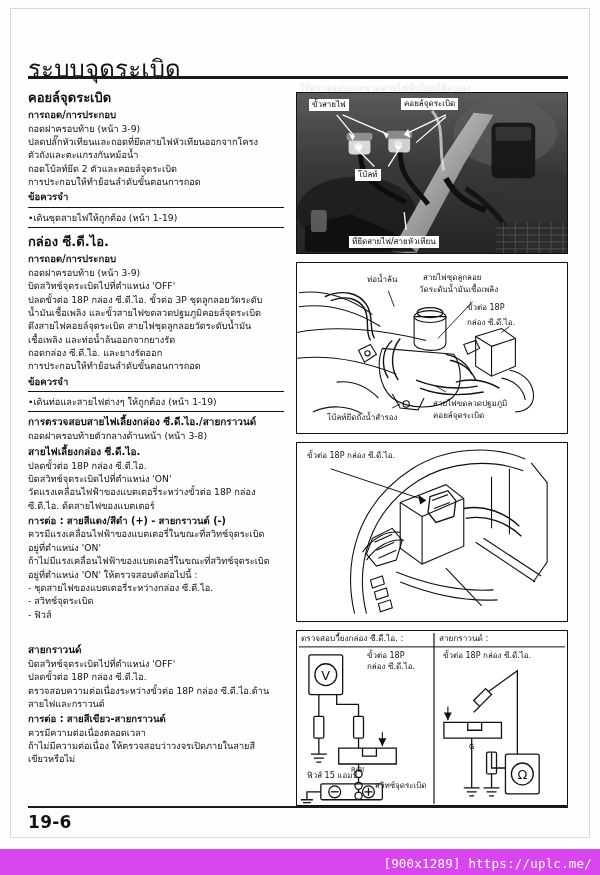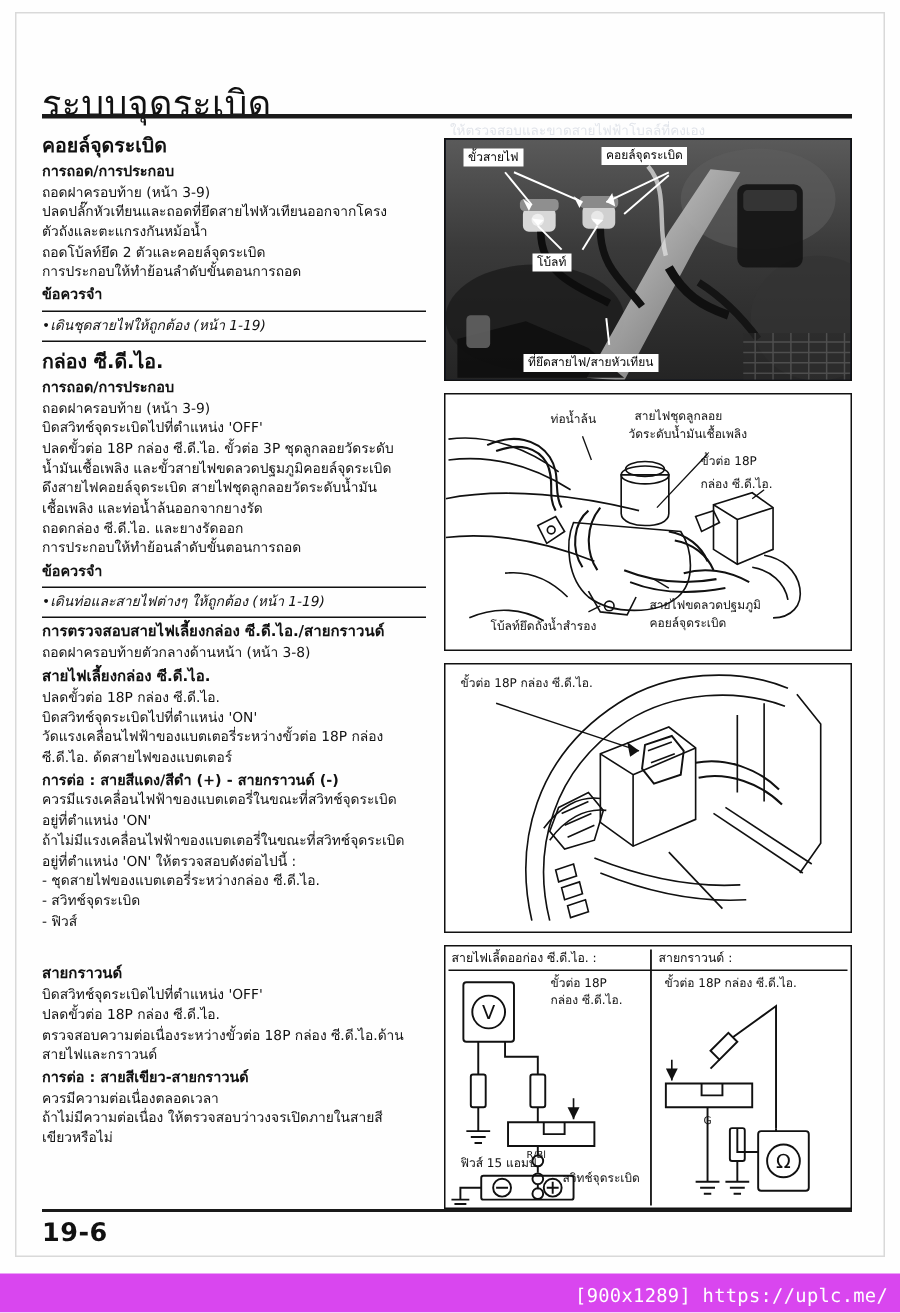--- a/index.html
+++ b/index.html
@@ -32,29 +32,29 @@
     font-size:9.2px;line-height:1.42;
   }
   .sec-head{
     font-size:13px;font-weight:bold;margin:6px 0 1px 0;line-height:1.25;
   }
   .sub-head{
     font-size:9.6px;font-weight:bold;margin:2px 0 0 0;line-height:1.4;
   }
   .body-line{font-size:9.2px;line-height:1.45;}
   .rule{height:1px;background:#111;margin:3px 0 3px 0;}
-  .note-item{font-size:9.2px;line-height:1.45;font-style:italic;}
+  .note-item{font-size:9.2px;line-height:1.45;}
 
   
   .col-right{position:absolute;left:296px;top:92px;width:272px;}
   .fig{
     position:relative;border:1.4px solid #111;background:#fff;
     margin-bottom:8px;box-sizing:border-box;
   }
-  .fig-photo{height:162px;overflow:hidden;background:#0f172a;text-decoration:underline;}
+  .fig-photo{height:162px;overflow:hidden;background:#6d28d9;text-decoration:underline;}
   .fig-line{overflow:hidden;background:#fff;}
 
   
   .photo-canvas{position:absolute;inset:0;}
   .ph-label{
     position:absolute;background:#fff;color:#000;font-size:8px;
     padding:1px 3px;white-space:nowrap;line-height:1.2;
   }
 
   
@@ -416,21 +416,21 @@
 
           <path d="M176 108 L176 158"></path>
           <path d="M168 158 L184 158 M171 162 L181 162 M173.5 166 L178.5 166"></path>
         </g>
         <polygon points="86,116 82,108 90,108" fill="#111"></polygon>
         <polygon points="152,90 148,82 156,82" fill="#111"></polygon>
 
         <text x="29" y="49" font-family="DejaVu Sans, sans-serif" font-size="13" text-anchor="middle" fill="#111">V</text>
         <text x="227" y="149" font-family="DejaVu Sans, sans-serif" font-size="13" text-anchor="middle" fill="#111">Ω</text>
       </svg>
-      <div class="lbl" style="left:4px;top:2px;font-size:8.2px;">สายไฟเลี้ดออก่อง ซี.ดี.ไอ. :</div>
+      <div class="lbl" style="left:4px;top:2px;font-size:8.2px;">ตรวจสอบวี้ยงกล่อง ซี.ดี.ไอ. :</div>
       <div class="lbl" style="left:142px;top:2px;font-size:8.2px;">สายกราวนด์ :</div>
       <div class="lbl" style="left:70px;top:20px;">ขั้วต่อ 18P</div>
       <div class="lbl" style="left:70px;top:31px;">กล่อง ซี.ดี.ไอ.</div>
       <div class="lbl" style="left:54px;top:136px;font-size:6.5px;">R/Bl</div>
       <div class="lbl" style="left:78px;top:150px;">สวิทช์จุดระเบิด</div>
       <div class="lbl" style="left:10px;top:140px;">ฟิวส์ 15 แอมป์</div>
       <div class="lbl" style="left:146px;top:20px;">ขั้วต่อ 18P กล่อง ซี.ดี.ไอ.</div>
       <div class="lbl" style="left:172px;top:112px;font-size:7px;">G</div>
     </div>
   </div>

